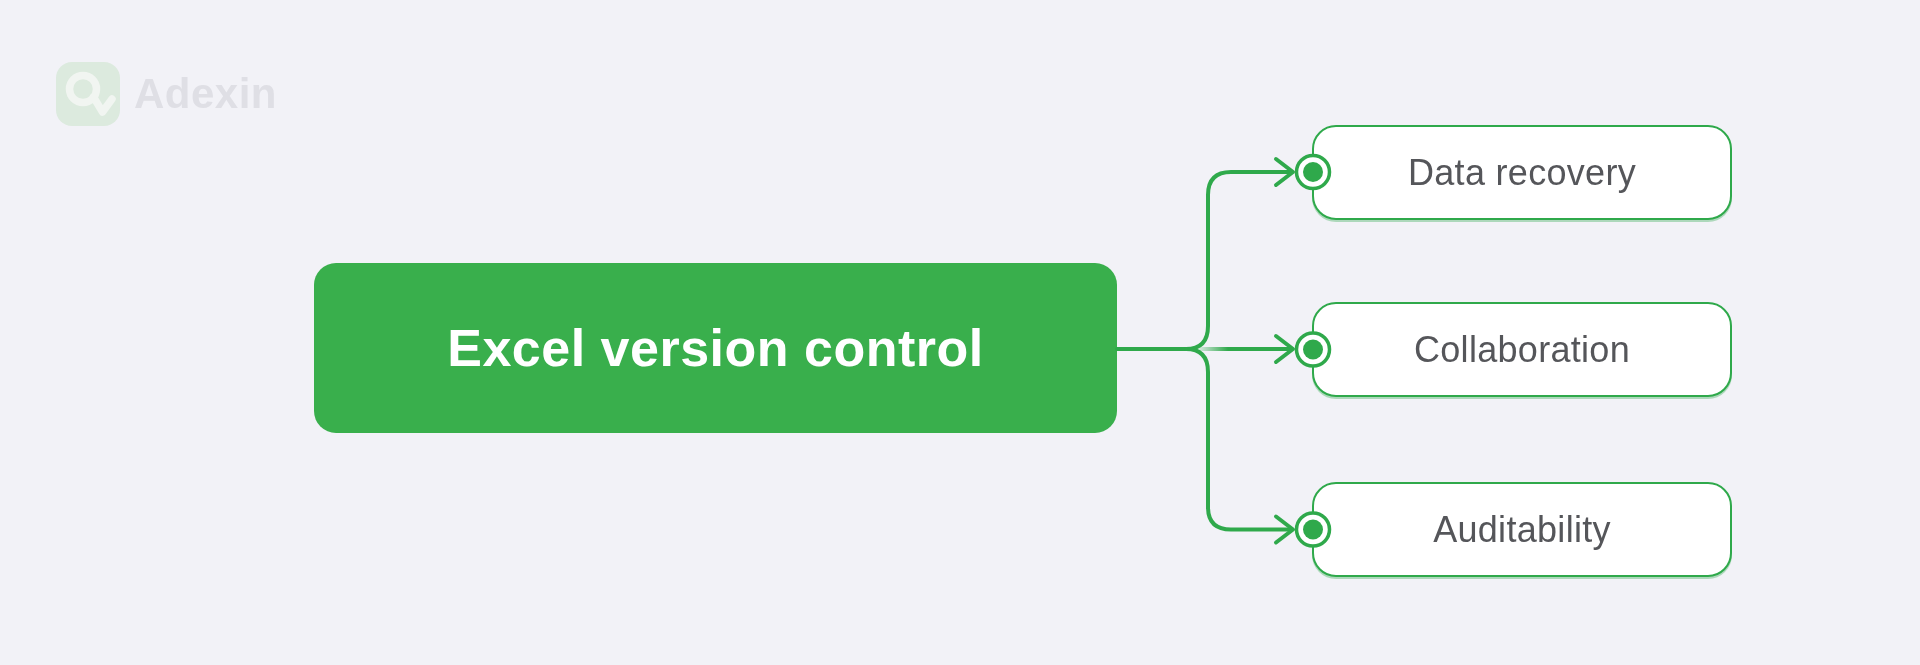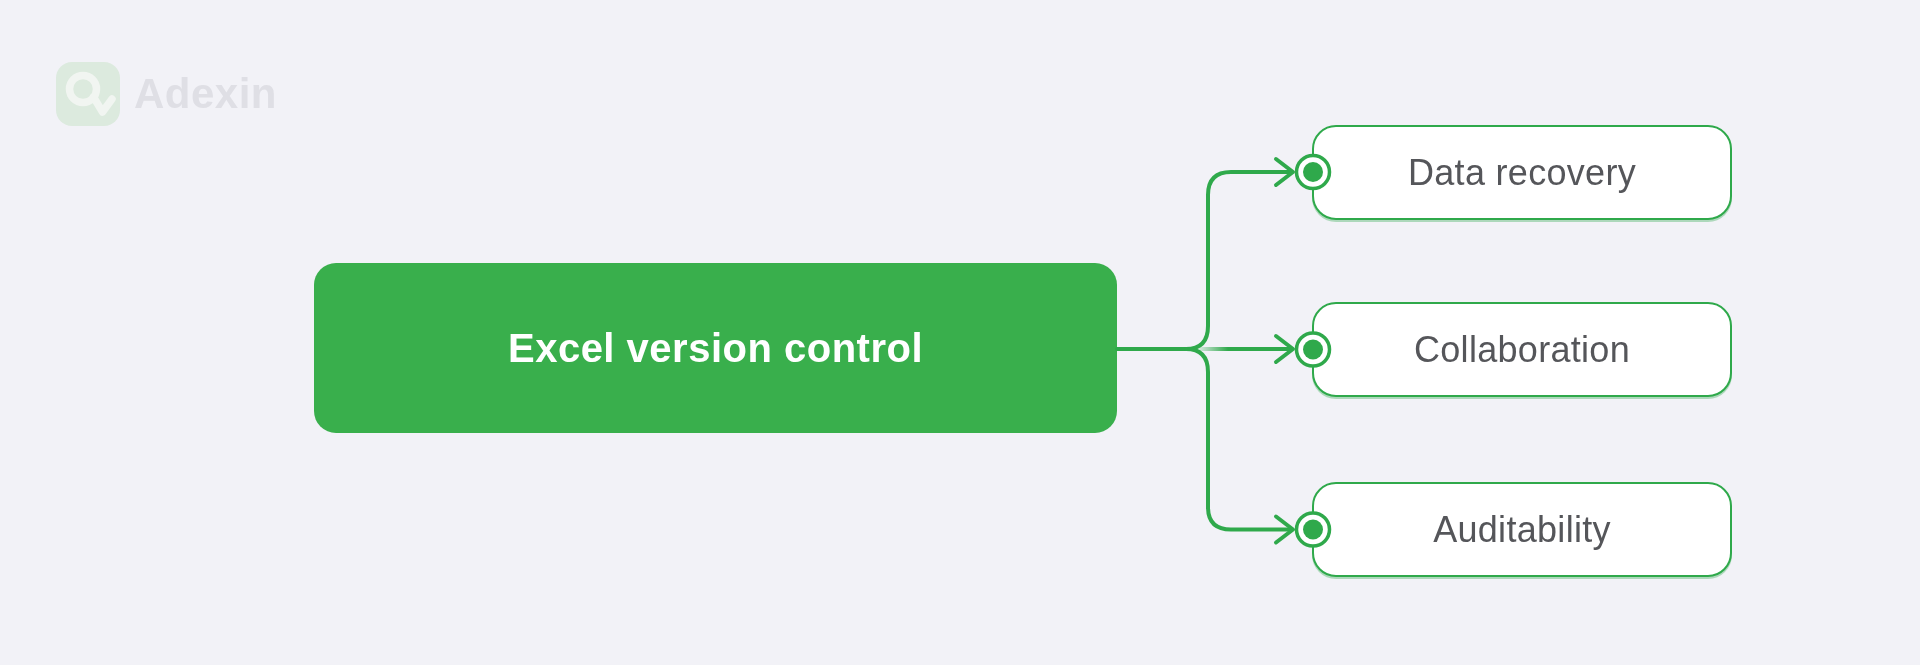--- a/index.html
+++ b/index.html
@@ -34,21 +34,21 @@
   }
 
   
   .root-node{
     position:absolute;left:314px;top:263px;width:803px;height:170px;
     background:var(--green);border-radius:22px;
     display:flex;align-items:center;justify-content:center;
     z-index:2;
   }
   .root-node span{
-    color:#ffffff;font-size:40px;font-weight:700;letter-spacing:.5px;
+    color:#ffffff;font-size:52px;font-weight:700;letter-spacing:.5px;
   }
 
   
   .leaf-node{
     position:absolute;left:1312px;width:420px;height:95px;
     background:var(--node-fill);
     border:2px solid var(--line);
     border-radius:24px;
     display:flex;align-items:center;justify-content:center;
     box-shadow:0 2px 0 rgba(47,169,75,.35);

